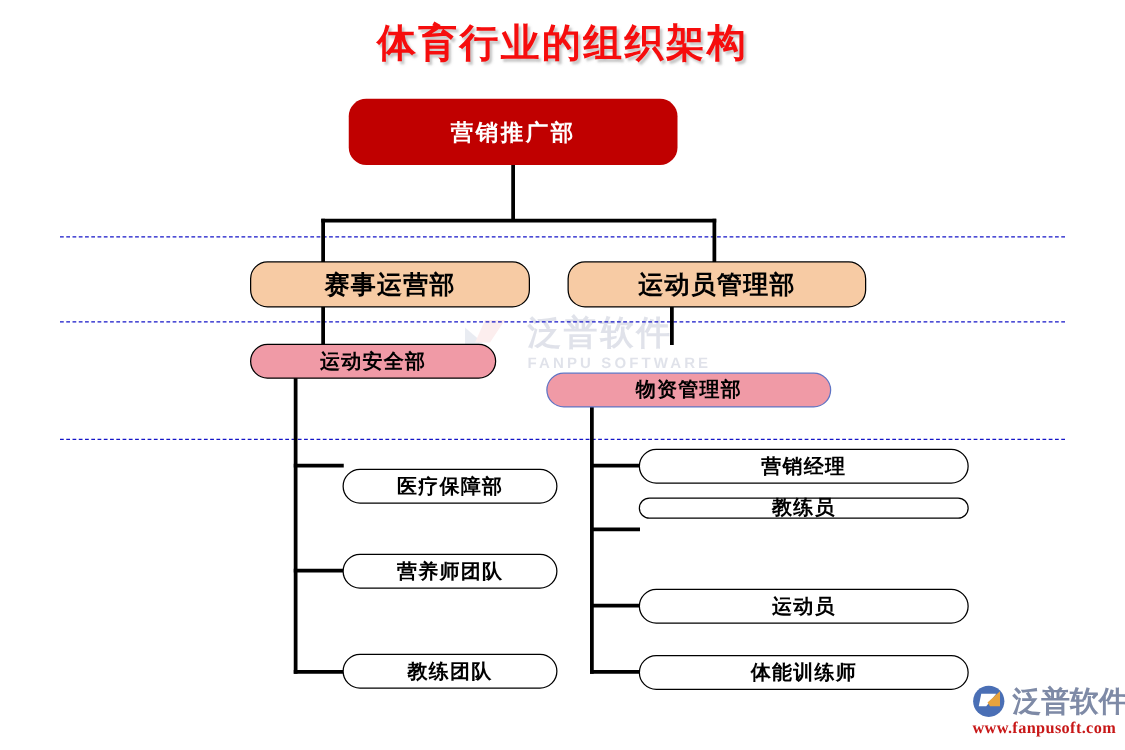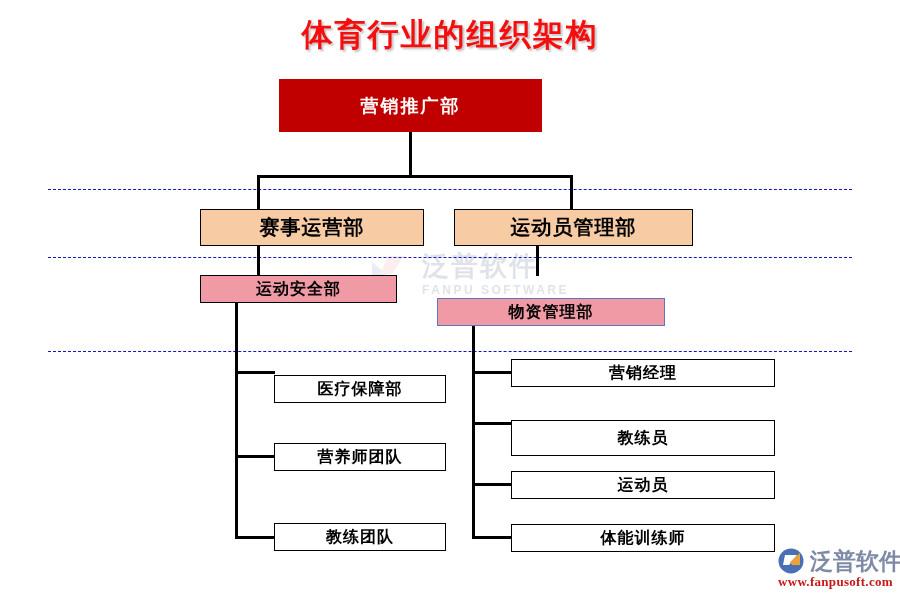--- a/index.html
+++ b/index.html
@@ -129,20 +129,21 @@
     box-sizing: border-box;
     display: flex;
     align-items: center;
     justify-content: center;
     font-size: 16px;
     font-weight: bold;
     color: #000000;
     letter-spacing: 1px;
     white-space: nowrap;
     font-family: "Liberation Sans", "DejaVu Sans", sans-serif;
+    border-radius: 14px;
   }
   .node.root {
     background: #c00000;
     border: none;
     color: #ffffff;
     font-size: 18px;
     letter-spacing: 2px;
   }
   .node.lvl2 {
     background: #f7cba4;
@@ -213,21 +214,21 @@
   <div class="node lvl3-blue" style="left:437px; top:275px; width:228px; height:28px;margin-top:23px;">物资管理部</div>
 
   <div class="node leaf" style="left:274px; top:359px; width:172px; height:28px;margin-top:16px;">医疗保障部</div>
 
   <div class="node leaf" style="left:274px; top:443px; width:172px; height:28px;">营养师团队</div>
 
   <div class="node leaf" style="left:274px; top:523px; width:172px; height:28px;">教练团队</div>
 
   <div class="node leaf" style="left:511px; top:359px; width:264px; height:28px;">营销经理</div>
 
-  <div class="node leaf" style="left:511px; top:420px; width:264px; height:36px;">教练员</div>
+  <div class="node leaf" style="left:511px; top:398px; width:264px; height:17px;">教练员</div>
 
   <div class="node leaf" style="left:511px; top:524px; width:264px; height:28px;">体能训练师</div>
 
   <div class="node leaf" style="left:511px; top:471px; width:264px; height:28px;">运动员</div>
 
   <div class="logo">
     <svg class="logo-mark" viewBox="0 0 30 28">
       <circle cx="13" cy="13" r="12.5" fill="#4a6fb5"></circle>
       <path d="M7 7 L19 7 L11 17 L5 17 Z" fill="#ffffff"></path>
       <path d="M12 14 L22 5 L22 17 L14 17 Z" fill="#e8a33d"></path>

